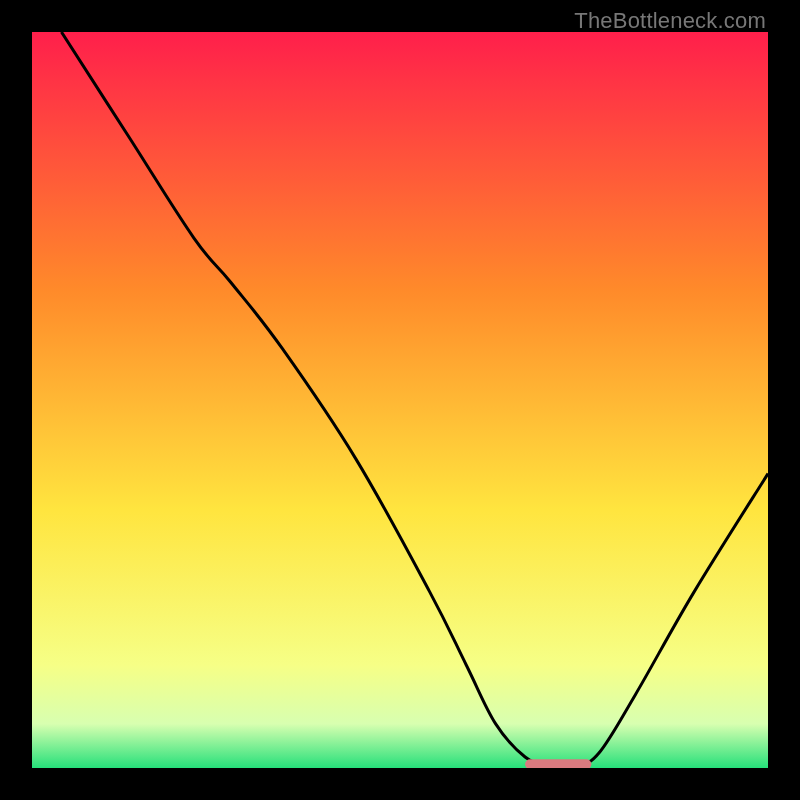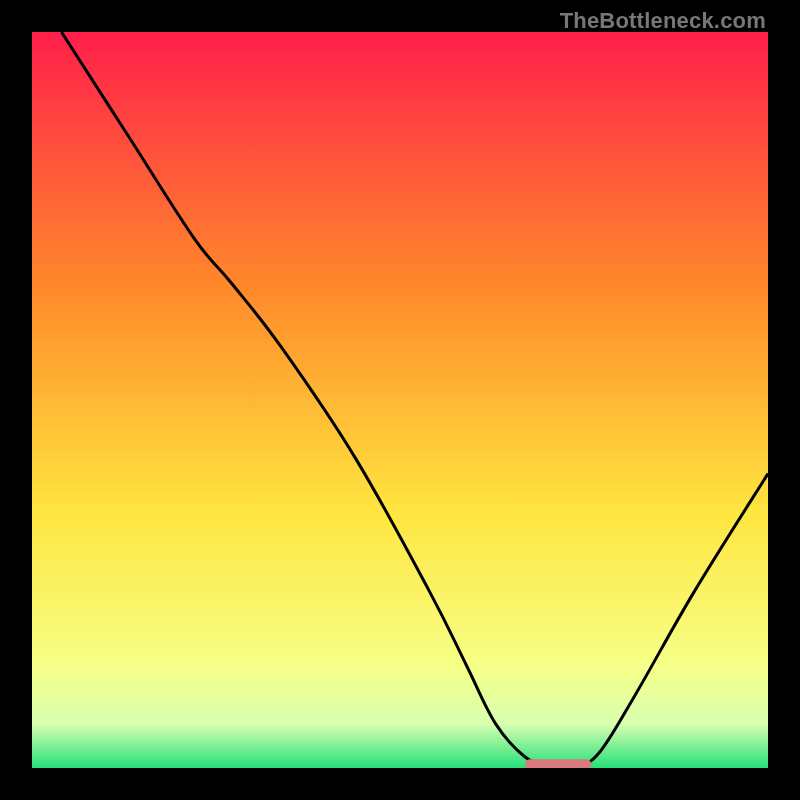--- a/index.html
+++ b/index.html
@@ -16,21 +16,21 @@
     top: 32px;
     width: 736px;
     height: 736px;
     background: #ffffff;
   }
   .watermark {
     position: absolute;
     top: 8px;
     right: 34px;
     font-family: Arial, Helvetica, sans-serif;
-    font-weight: 700;
+    font-weight: 400;
     font-size: 22px;
     color: #777777;
     letter-spacing: 0.2px;
   }
   svg {
     display: block;
   }
 </style>
 </head>
 <body>

